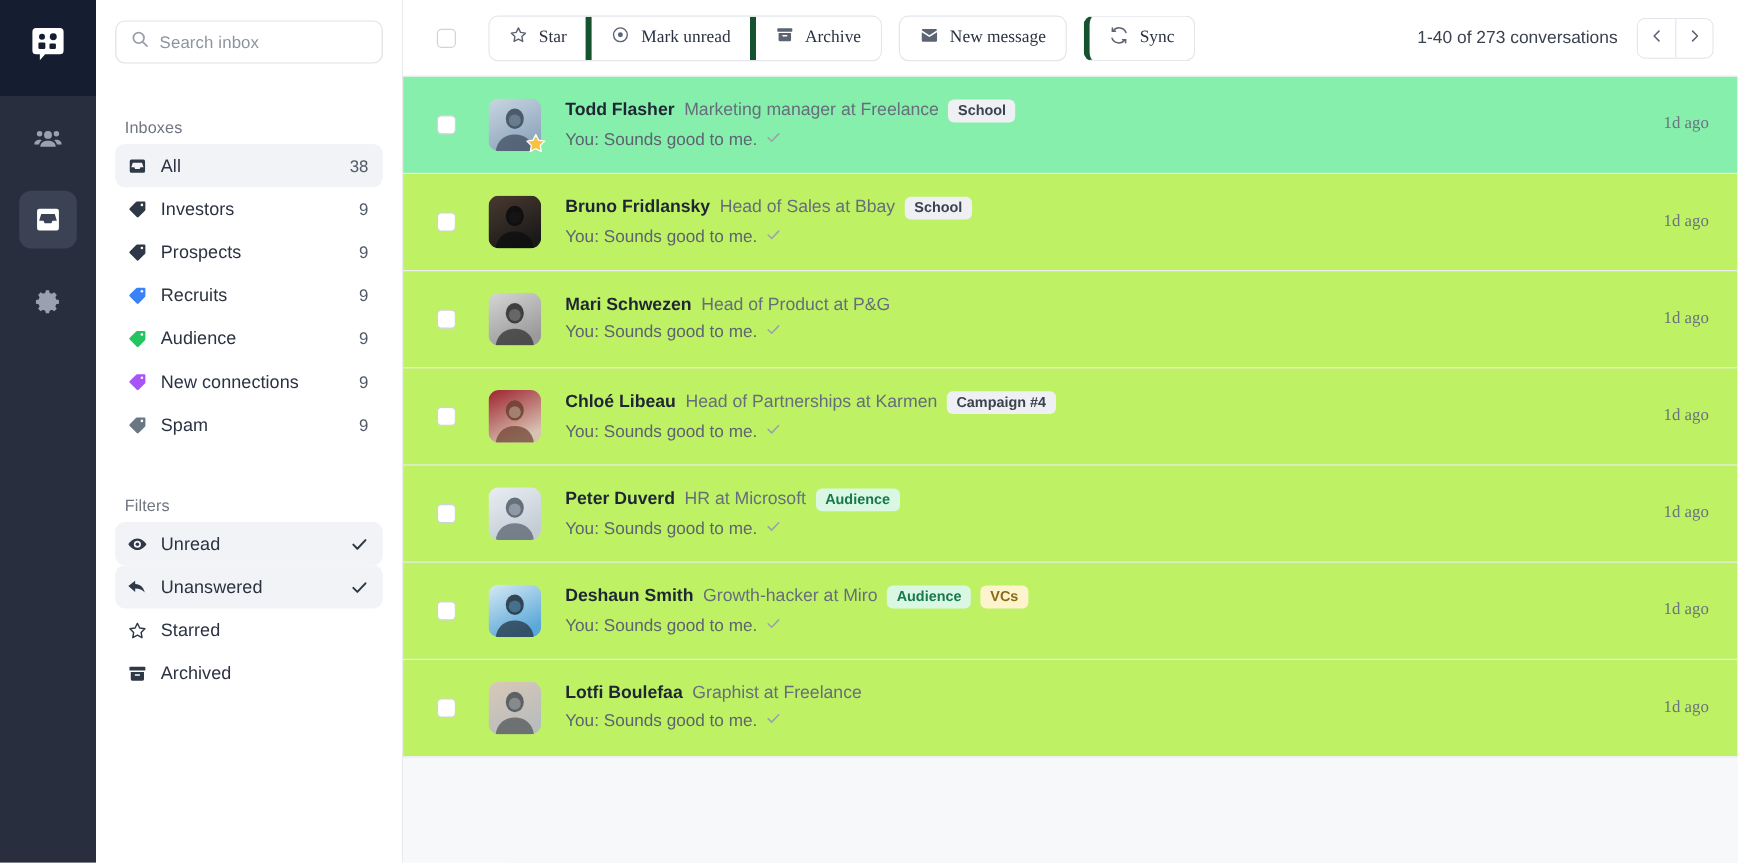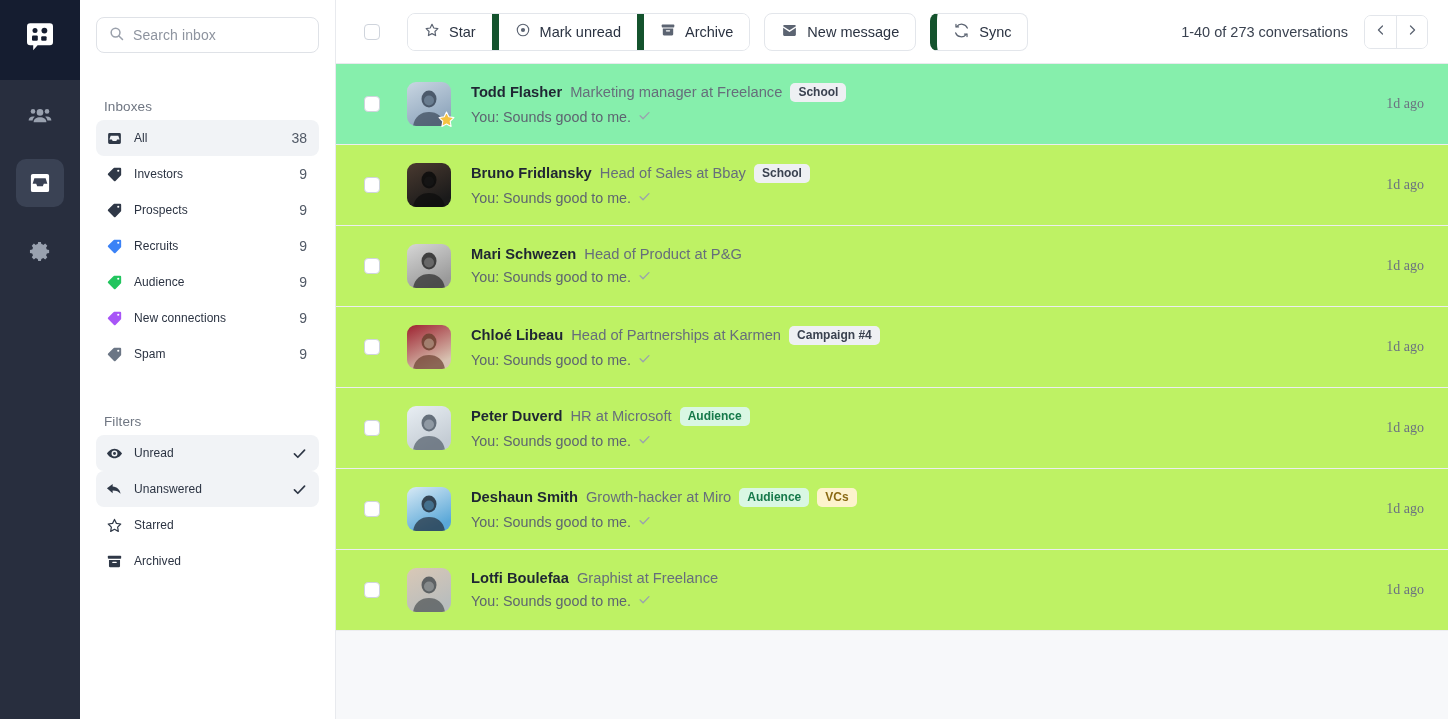--- a/index.html
+++ b/index.html
@@ -63,21 +63,21 @@
   .nav-item {
     height: 36px;
     display: flex; align-items: center;
     border-radius: 8px;
     padding: 0 12px 0 8px;
     gap: 10px;
     cursor: pointer;
   }
   .nav-item.active { background: #f1f3f6; }
   .nav-ico { width: 20px; display: flex; align-items: center; justify-content: center; flex: 0 0 20px; }
-  .nav-label { font-size: 12px; color: #2b3342; flex: 1; letter-spacing: .05px; }
+  .nav-label { font-size: 15px; color: #2b3342; flex: 1; letter-spacing: .05px; }
   .nav-count { font-size: 14px; color: #515966; }
   .nav-check { width: 16px; display: flex; align-items: center; justify-content: center; }
 
   
   .main {
     flex: 1 1 auto; height: 719px;
     background: #f7f8fa;
     display: flex; flex-direction: column;
     min-width: 0;
   }
@@ -104,24 +104,24 @@
     overflow: hidden;
     height: 38px;
   }
   .btn {
     display: flex; align-items: center; gap: 9px;
     padding: 0 16px;
     font-size: 14.5px; color: #2b3342;
     background: #ffffff;
     border: none; cursor: pointer;
     height: 100%;
-    font-family: Liberation Sans, sans-serif;
+    font-family: Liberation Serif, serif;
     white-space: nowrap;
   }
-  .btn + .btn { border-left: 7px solid #14532d; }
+  .btn + .btn { border-left: 5px solid #14532d; }
   .btn-solo {
     margin-left: 14px;
     border: 1px solid #e3e6eb;
     border-radius: 8px;
     height: 38px;
   }
   .tb-spacer { flex: 1 1 auto; }
   .pager-text { font-size: 14.5px; color: #3a4250; margin-right: 16px; white-space: nowrap; }
   .pager {
     display: flex; height: 34px;

